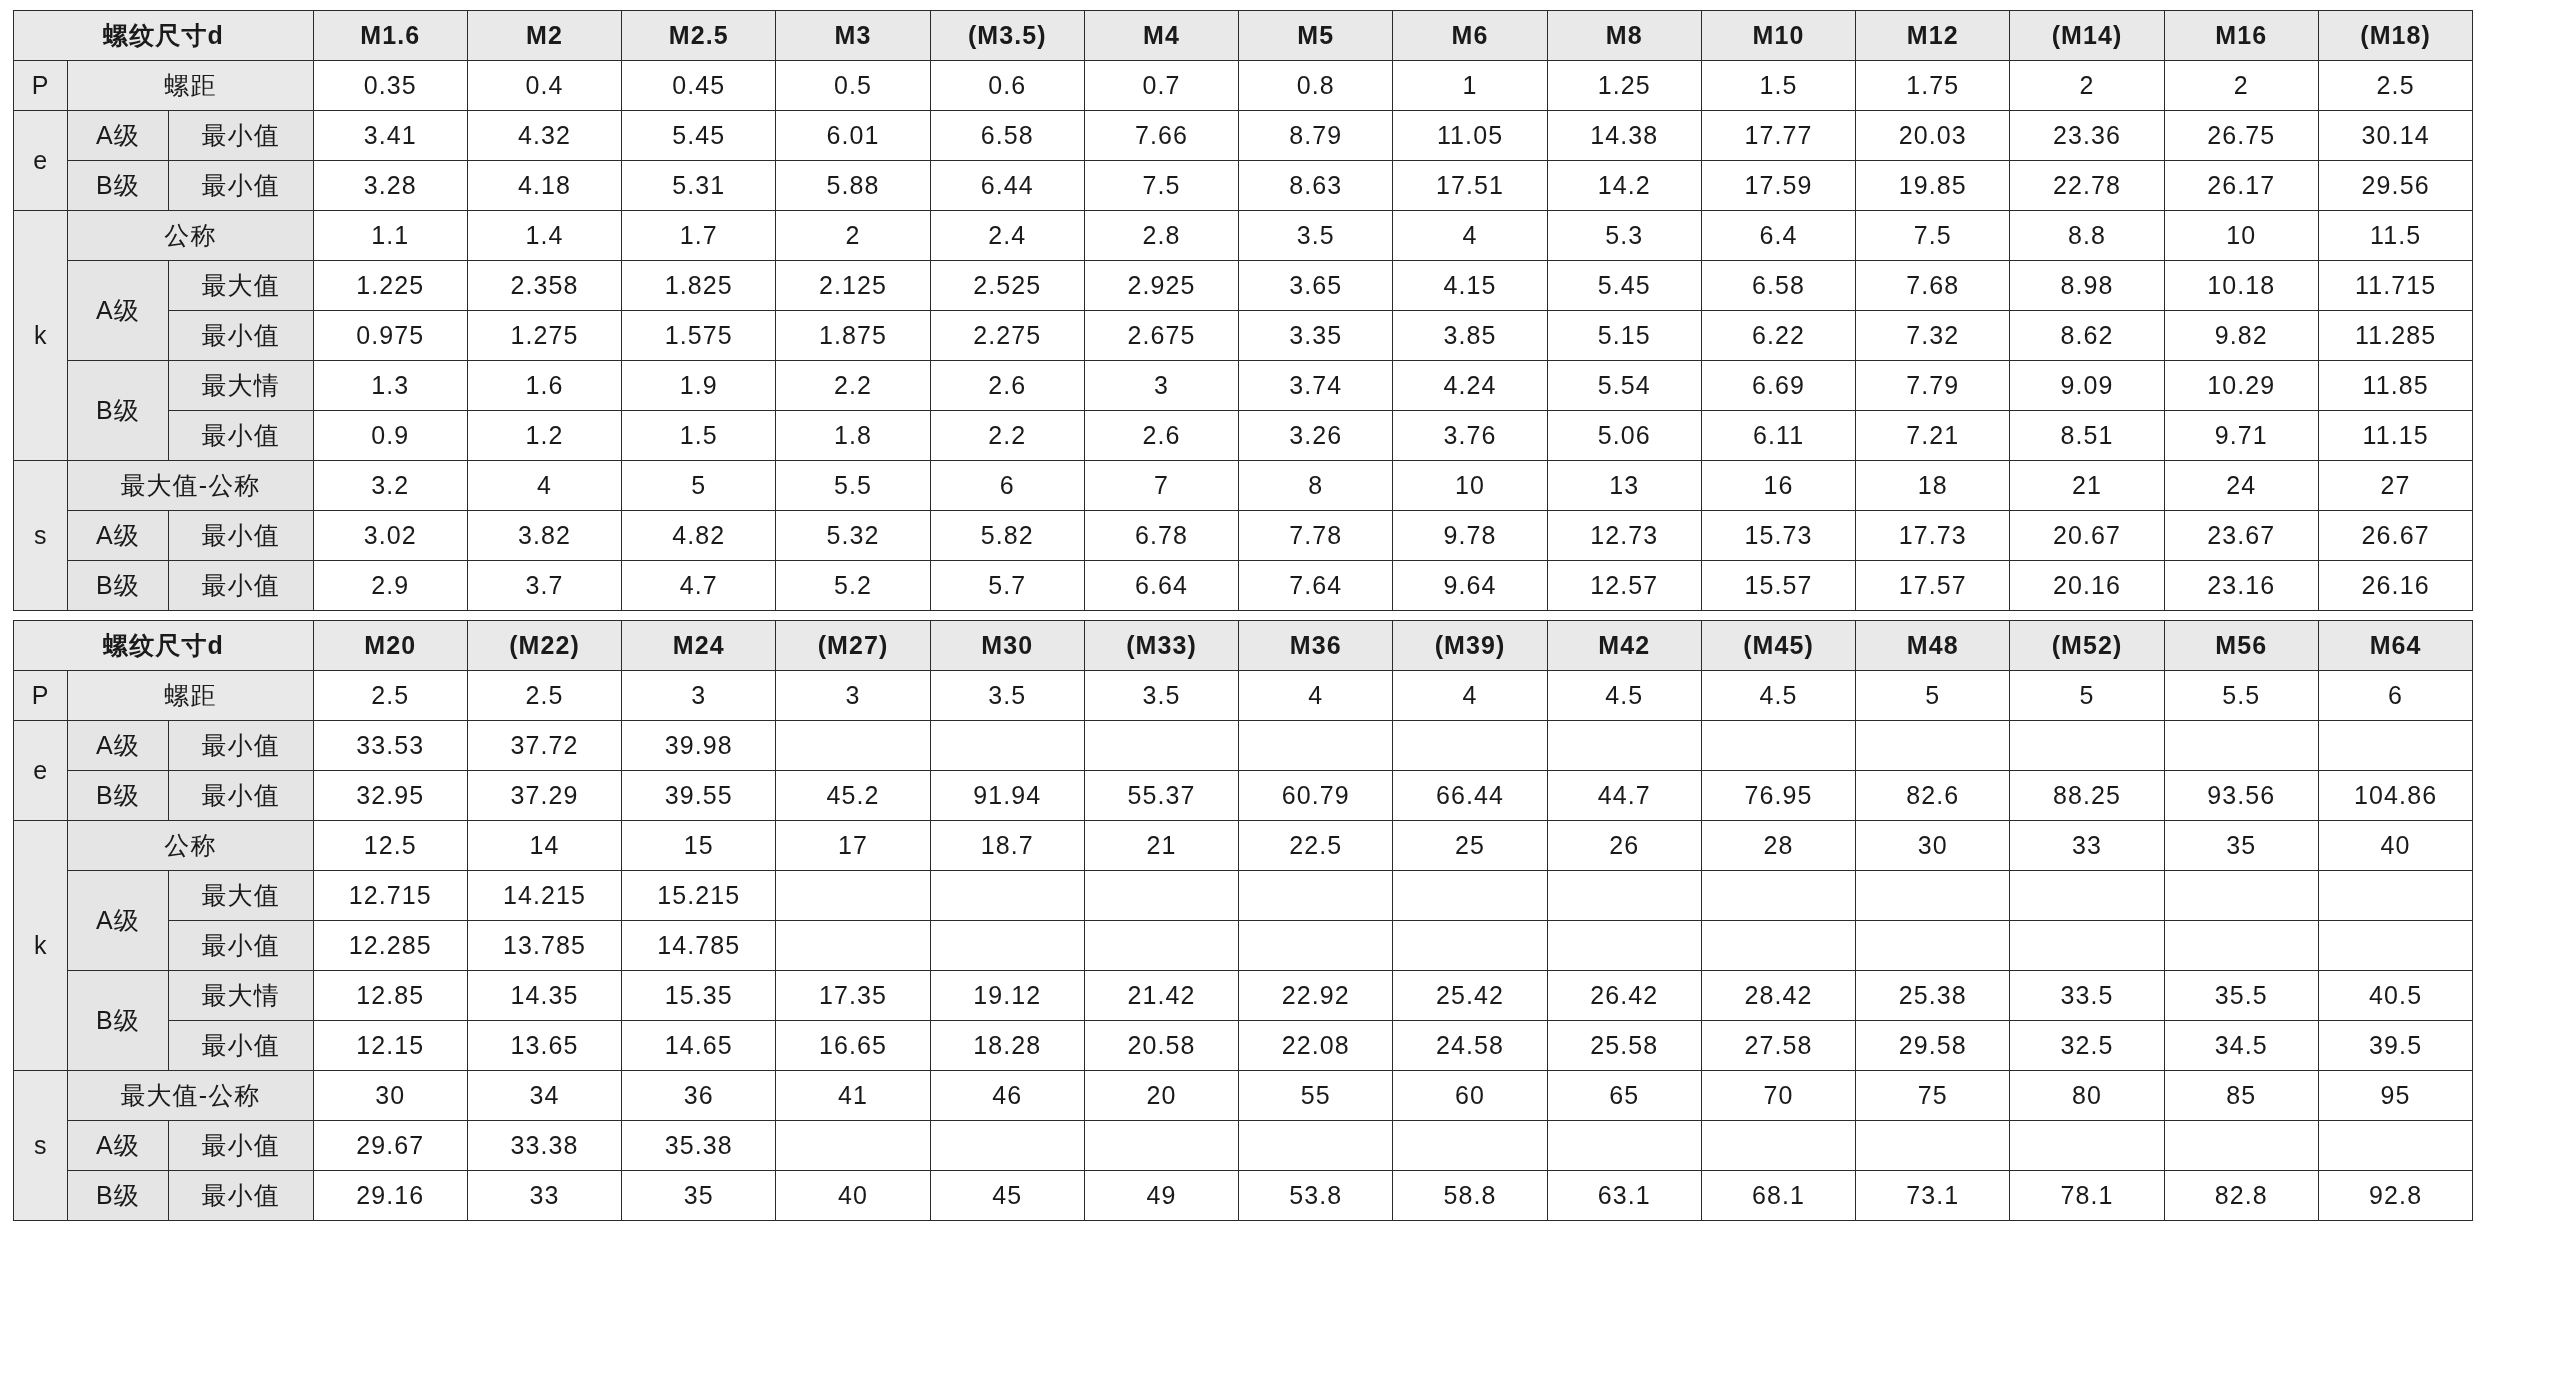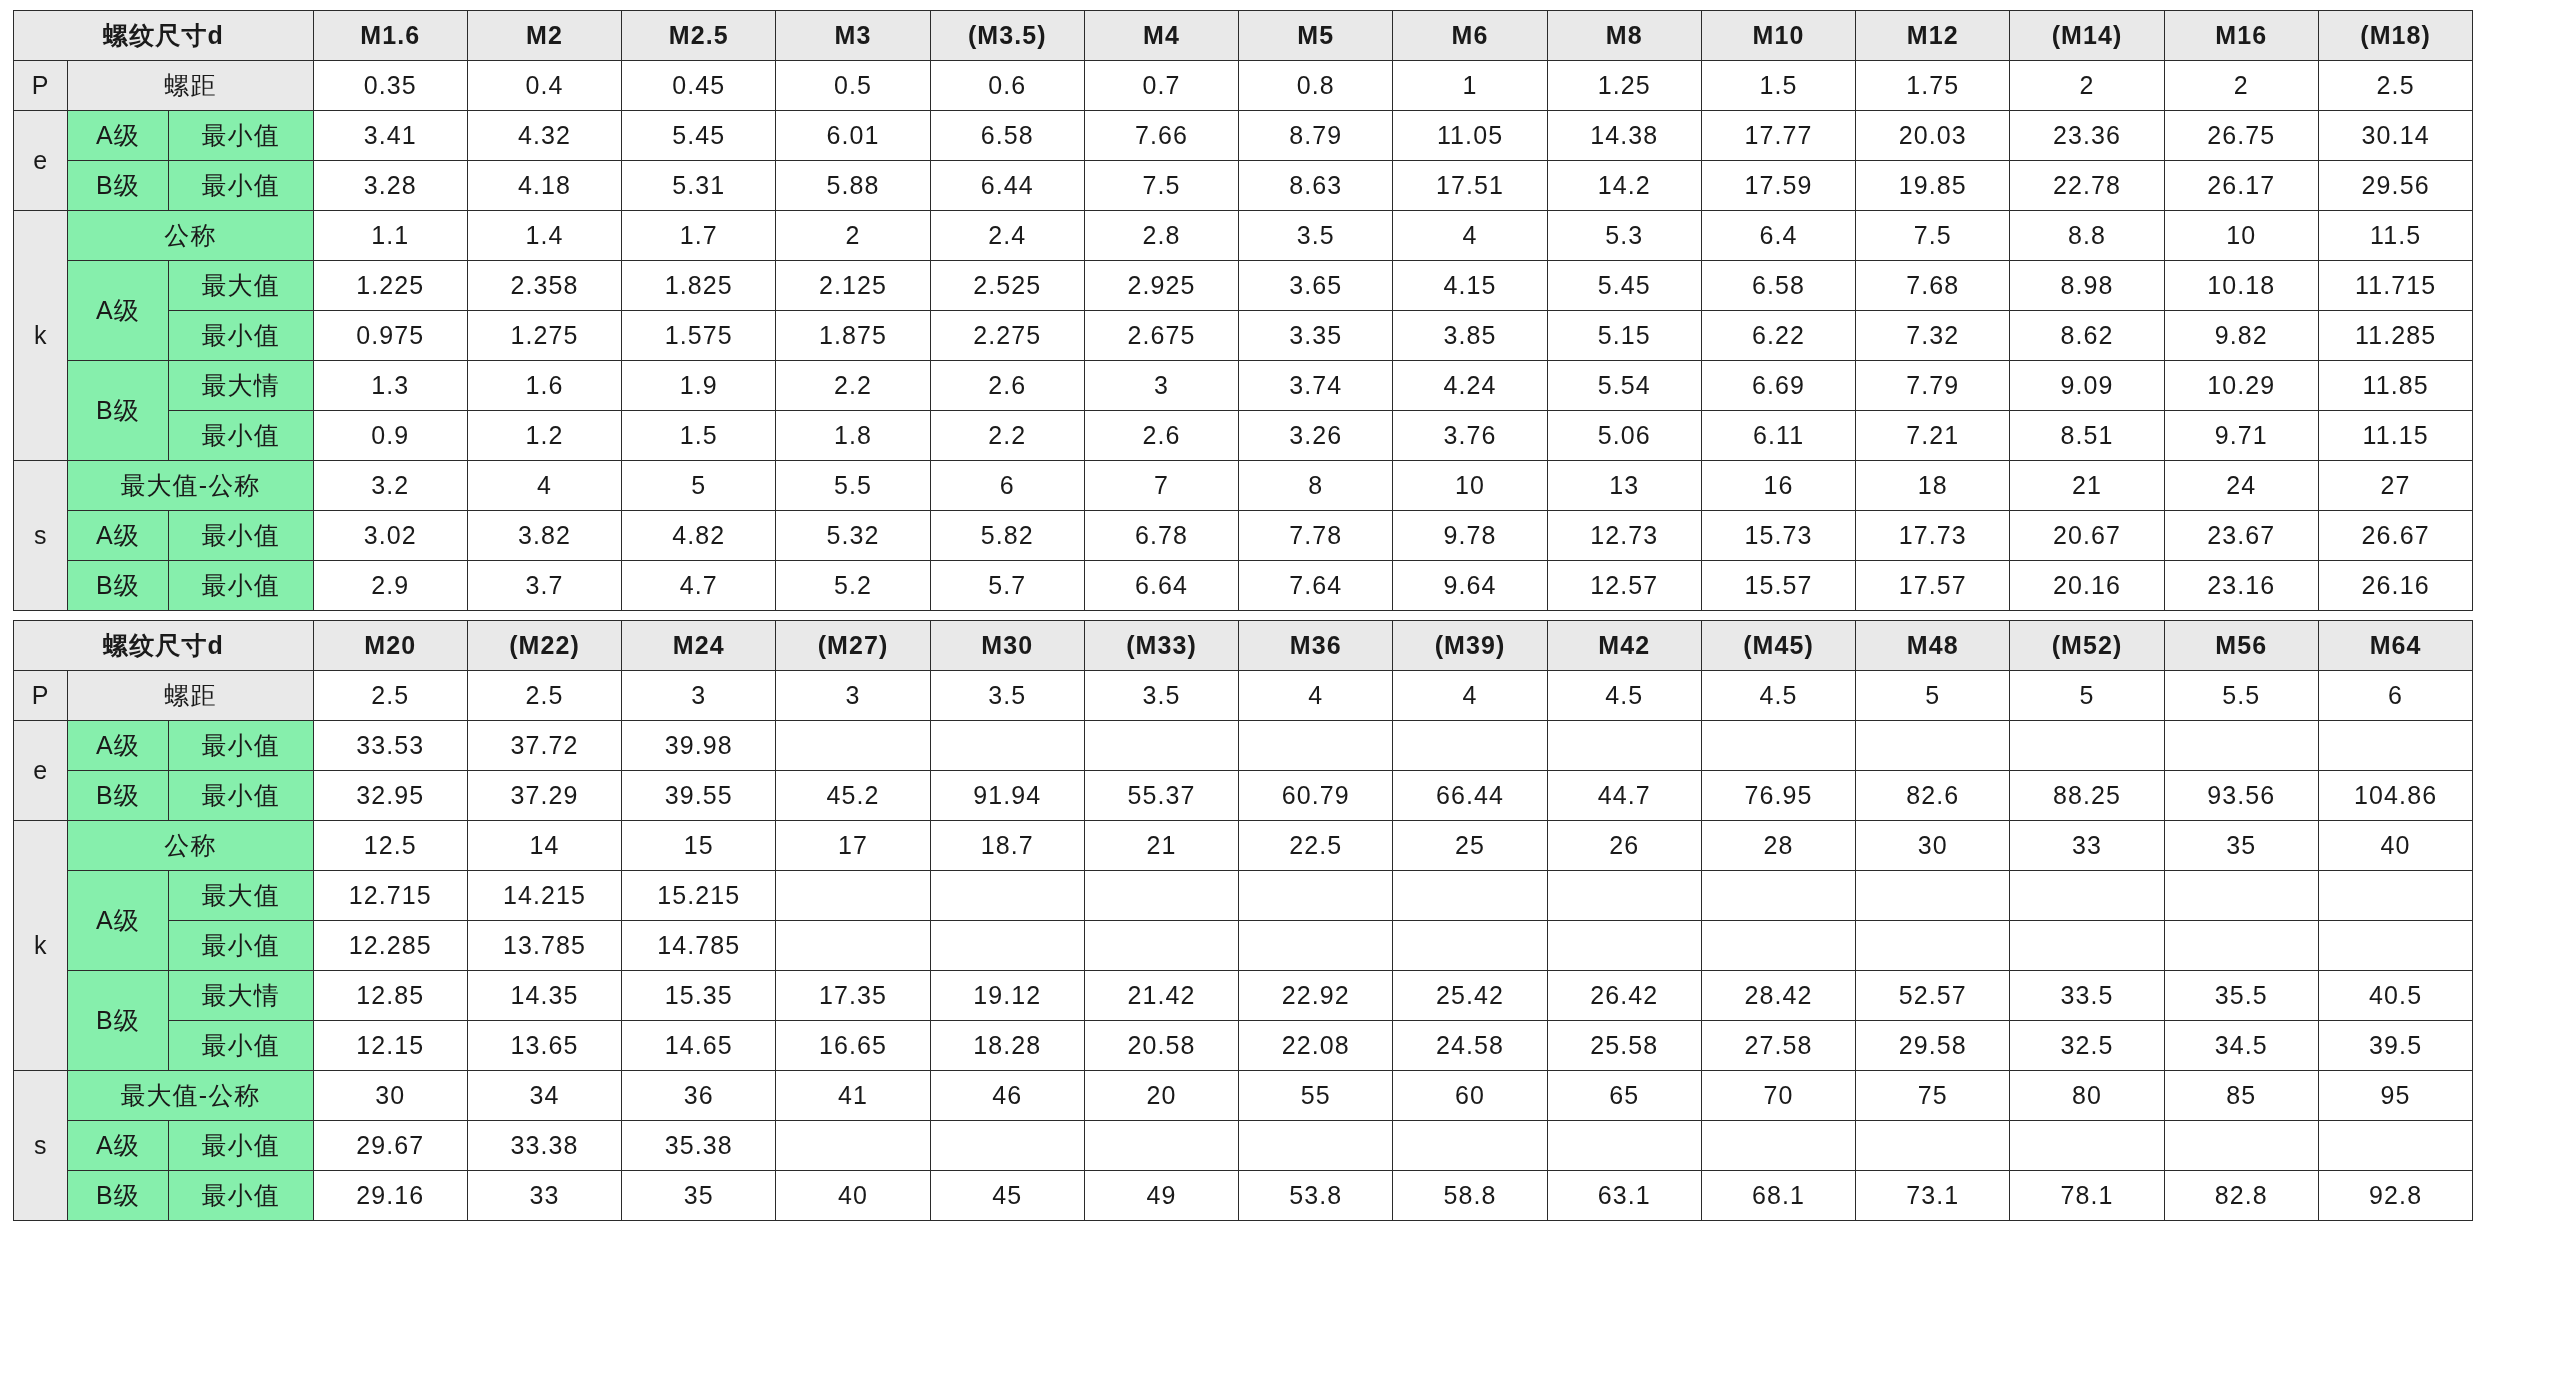--- a/index.html
+++ b/index.html
@@ -39,21 +39,21 @@
   td.hdr {
     background: #e9e9e9;
     font-weight: bold;
     letter-spacing: 1.9px;
   }
   td.lbl {
     background: #e9e9e9;
     letter-spacing: 1.9px;
   }
   td.lbl-sm {
-    background: #86efac;
+    background: #e5e5e5;
     letter-spacing: 1.4px;
   }
   td.val {
     background: #ffffff;
   }
   
   col.c-group { width: 53px; }
   col.c-grade { width: 99px; }
   col.c-kind  { width: 143px; }
   col.c-data  { width: 152px; }
@@ -455,21 +455,21 @@
           <td class="val">12.85</td>
           <td class="val">14.35</td>
           <td class="val">15.35</td>
           <td class="val">17.35</td>
           <td class="val">19.12</td>
           <td class="val">21.42</td>
           <td class="val">22.92</td>
           <td class="val">25.42</td>
           <td class="val">26.42</td>
           <td class="val">28.42</td>
-          <td class="val">52.57</td>
+          <td class="val">25.38</td>
           <td class="val">33.5</td>
           <td class="val">35.5</td>
           <td class="val">40.5</td>
         </tr>
         <tr>
           <td class="lbl-sm">最小值</td>
           <td class="val">12.15</td>
           <td class="val">13.65</td>
           <td class="val">14.65</td>
           <td class="val">16.65</td>

